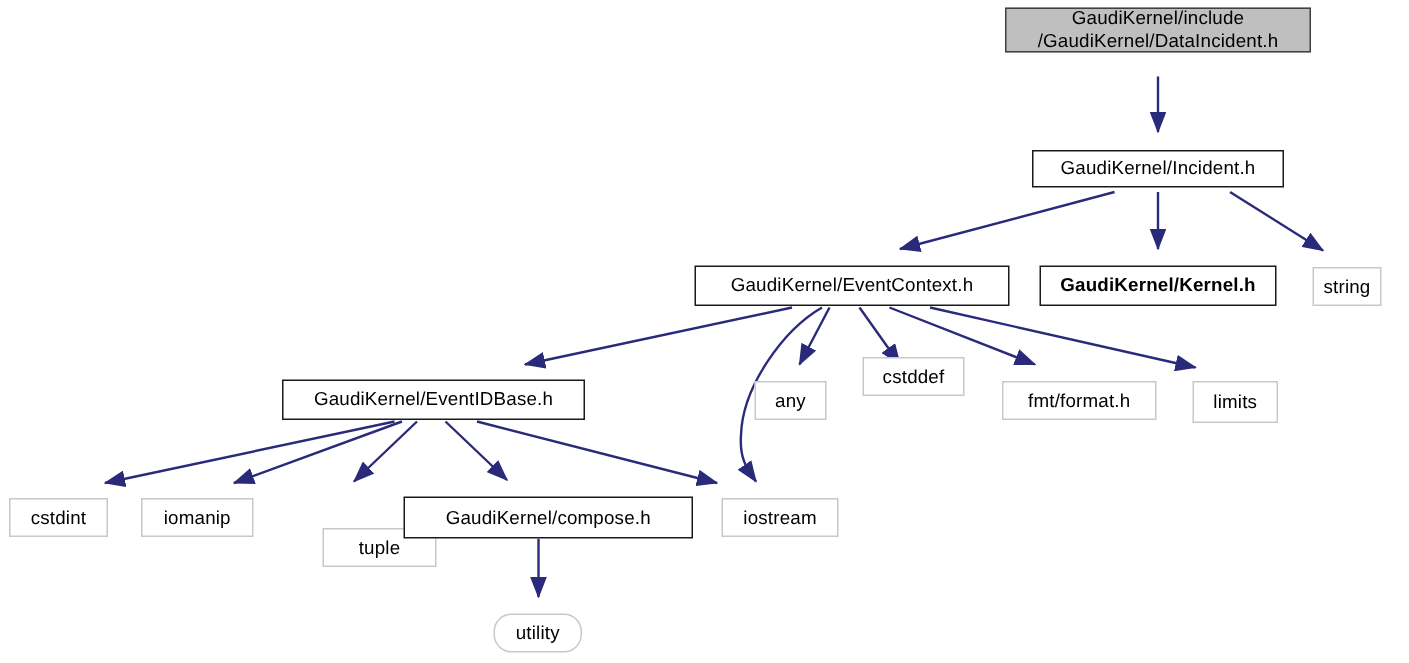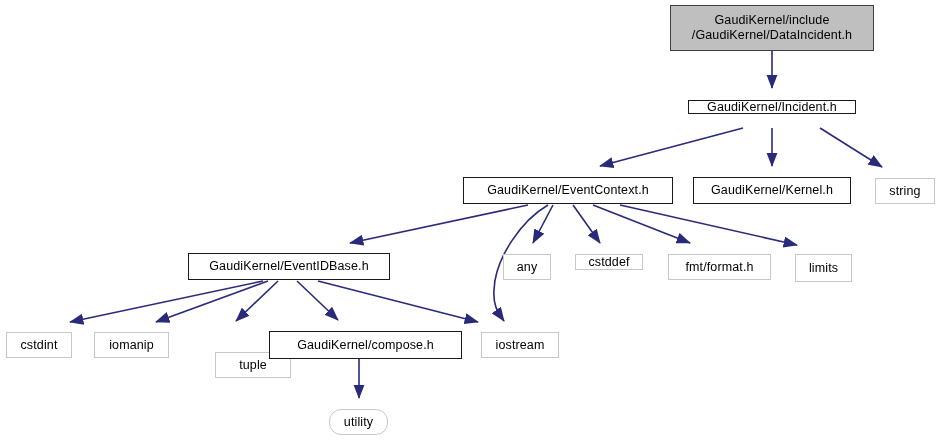--- a/index.html
+++ b/index.html
@@ -74,29 +74,29 @@
         <path d="M 620,205 L 797,245" fill="none" stroke="#2a2a7a" stroke-width="1.6" marker-end="url(#arrowhead)"></path>
         <path d="M 263,281 L 70,322" fill="none" stroke="#2a2a7a" stroke-width="1.6" marker-end="url(#arrowhead)"></path>
         <path d="M 268,281 L 156,322" fill="none" stroke="#2a2a7a" stroke-width="1.6" marker-end="url(#arrowhead)"></path>
         <path d="M 278,281 L 236,321" fill="none" stroke="#2a2a7a" stroke-width="1.6" marker-end="url(#arrowhead)"></path>
         <path d="M 297,281 L 338,320" fill="none" stroke="#2a2a7a" stroke-width="1.6" marker-end="url(#arrowhead)"></path>
         <path d="M 318,281 L 478,322" fill="none" stroke="#2a2a7a" stroke-width="1.6" marker-end="url(#arrowhead)"></path>
         <path d="M 359,359 L 359,398" fill="none" stroke="#2a2a7a" stroke-width="1.6" marker-end="url(#arrowhead)"></path>
       </g>
   </svg>
   <div id="nodes-layer">
-      <div class="node root" style="left: 670px; top: 5px; width: 204px; height: 46px;"><span class="node-label">GaudiKernel/include
+      <div class="node root" style="left: 670px; top: 5px; width: 204px; height: 30px;"><span class="node-label">GaudiKernel/include
 /GaudiKernel/DataIncident.h</span></div>
-      <div class="node strong" style="left: 688px; top: 100px; width: 168px; height: 14px;"><span class="node-label">GaudiKernel/Incident.h</span></div>
+      <div class="node strong" style="left: 688px; top: 100px; width: 168px; height: 25px;"><span class="node-label">GaudiKernel/Incident.h</span></div>
       <div class="node strong" style="left: 463px; top: 177px; width: 210px; height: 27px;"><span class="node-label">GaudiKernel/EventContext.h</span></div>
-      <div class="node strong" style="left: 693px; top: 177px; width: 158px; height: 27px;"><span class="node-label">GaudiKernel/Kernel.h</span></div>
-      <div class="node" style="left: 875px; top: 178px; width: 60px; height: 26px;"><span class="node-label">string</span></div>
+      <div class="node strong" style="left: 693px; top: 177px; width: 158px; height: 27px; font-weight: bold;"><span class="node-label">GaudiKernel/Kernel.h</span></div>
+      <div class="node" style="left: 875px; top: 178px; width: 46px; height: 26px;"><span class="node-label">string</span></div>
       <div class="node strong" style="left: 188px; top: 253px; width: 202px; height: 27px;"><span class="node-label">GaudiKernel/EventIDBase.h</span></div>
       <div class="node" style="left: 503px; top: 254px; width: 48px; height: 26px;"><span class="node-label">any</span></div>
-      <div class="node" style="left: 575px; top: 254px; width: 68px; height: 16px;"><span class="node-label">cstddef</span></div>
+      <div class="node" style="left: 575px; top: 238px; width: 68px; height: 26px;"><span class="node-label">cstddef</span></div>
       <div class="node" style="left: 668px; top: 254px; width: 103px; height: 26px;"><span class="node-label">fmt/format.h</span></div>
       <div class="node" style="left: 795px; top: 254px; width: 57px; height: 28px;"><span class="node-label">limits</span></div>
       <div class="node" style="left: 6px; top: 332px; width: 66px; height: 26px;"><span class="node-label">cstdint</span></div>
       <div class="node" style="left: 94px; top: 332px; width: 75px; height: 26px;"><span class="node-label">iomanip</span></div>
       <div class="node" style="left: 191px; top: 352px; width: 76px; height: 26px; margin-left: 24px;"><span class="node-label">tuple</span></div>
       <div class="node strong" style="left: 269px; top: 331px; width: 193px; height: 28px;"><span class="node-label">GaudiKernel/compose.h</span></div>
       <div class="node" style="left: 469px; top: 332px; width: 78px; height: 26px; margin-left: 12px;"><span class="node-label">iostream</span></div>
       <div class="node" style="left: 329px; top: 409px; width: 59px; height: 26px; border-radius: 12px;"><span class="node-label">utility</span></div>
     </div>
 </div>

